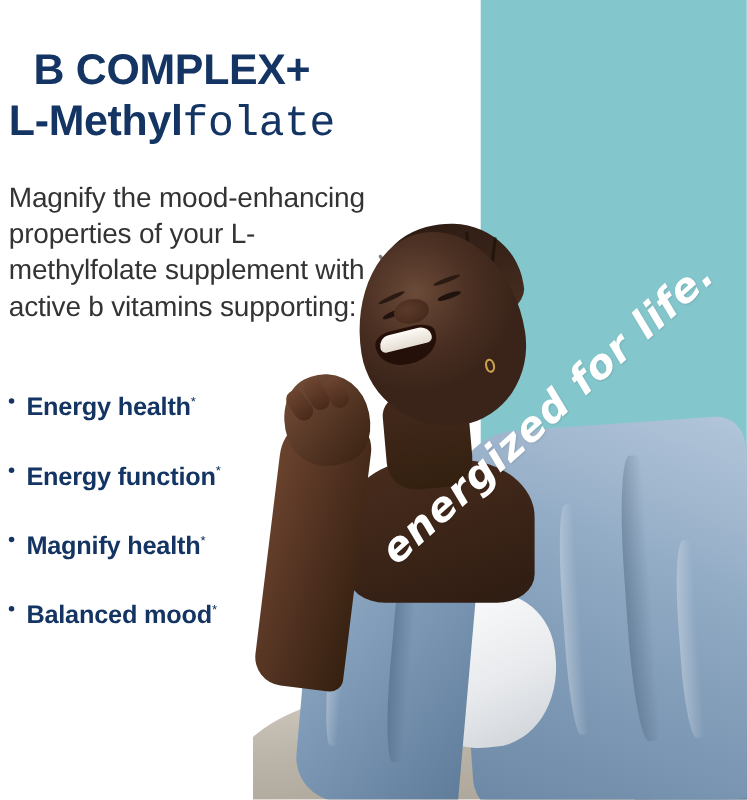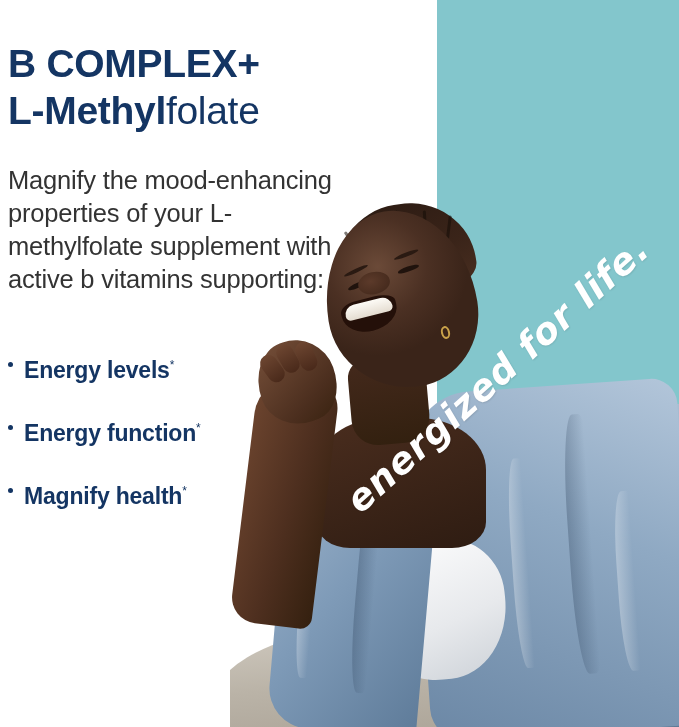--- a/index.html
+++ b/index.html
@@ -193,22 +193,23 @@
   
   .title {
     position:absolute;
     left:8px; top:40px;
     color:#143563;
     font-size:39px;
     line-height:47px;
     font-weight:bold;
     letter-spacing:-0.3px;
     white-space:nowrap;
-  }
-  .title .light { font-weight:normal; }
+    text-align:center;
+  }
+  .title .light { font-weight:normal;font-family:Liberation Mono, monospace; }
 
   .body-copy {
     position:absolute;
     left:8px; top:164px;
     width:352px;
     color:#333333;
     font-size:25.5px;
     line-height:33px;
     font-weight:300;
     letter-spacing:-0.2px;
@@ -322,25 +323,28 @@
 
   <h1 class="title">
     <span>B COMPLEX+</span><br>
     <span>L-Methyl</span><span class="light">folate</span>
   </h1>
 
   <p class="body-copy">Magnify the mood-enhancing properties of your L-methylfolate supplement with active b vitamins supporting:</p>
 
   <ul class="bullets">
     <li>
-      <span class="dot"></span><span>Energy levels</span><sup>*</sup>
+      <span class="dot"></span><span>Energy health</span><sup>*</sup>
     </li>
     <li>
       <span class="dot"></span><span>Energy function</span><sup>*</sup>
     </li>
     <li>
       <span class="dot"></span><span>Magnify health</span><sup>*</sup>
     </li>
+    <li>
+      <span class="dot"></span><span>Balanced mood</span><sup>*</sup>
+    </li>
   </ul>
 
   <div class="script">energized for life.</div>
 
 </div>
 
 </body></html>

